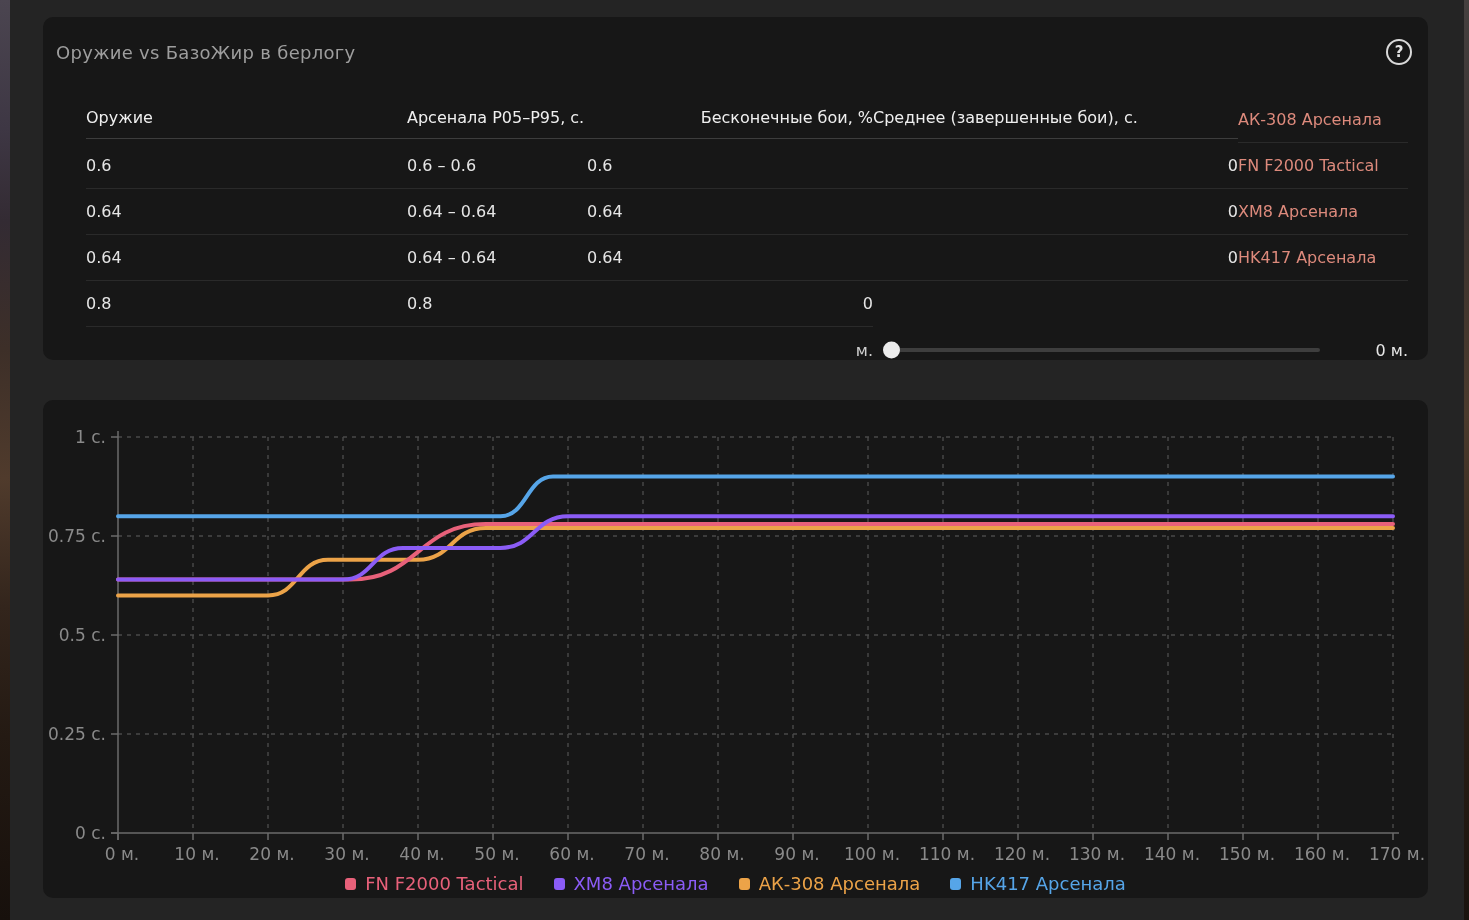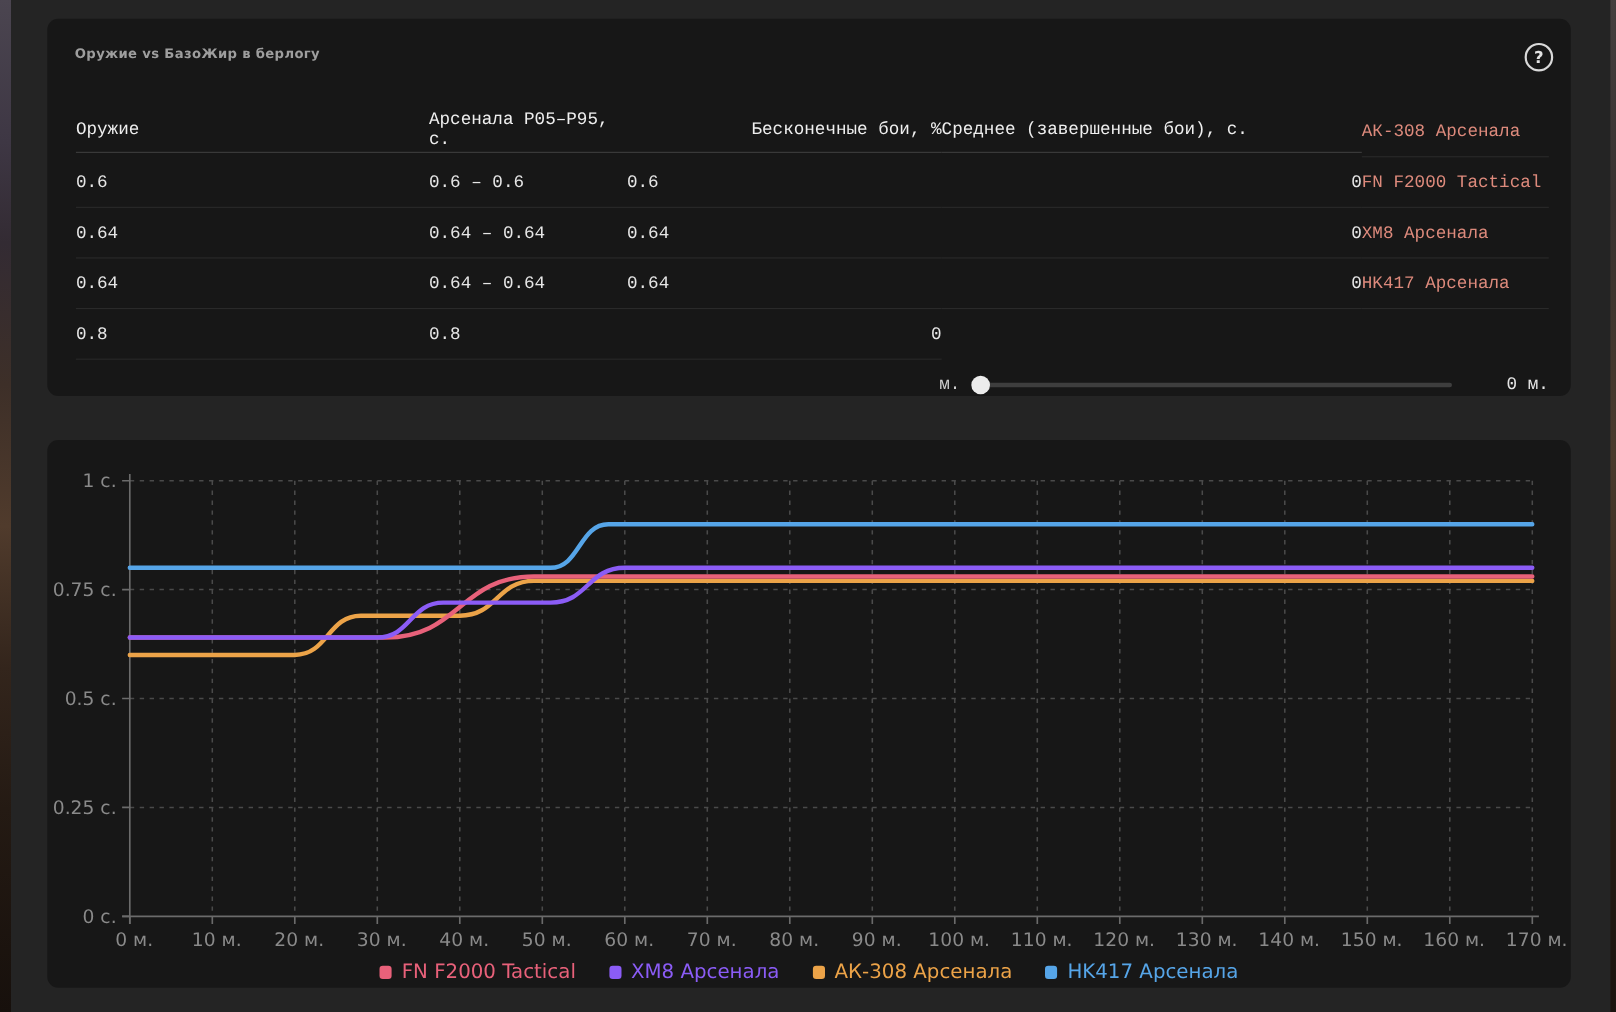--- a/index.html
+++ b/index.html
@@ -8,27 +8,27 @@
   .bg-strip { position:absolute; top:0; height:920px; }
   .bg-strip.left { left:0; width:10px;
     background:linear-gradient(180deg,#4b4550 0%,#3e3744 14%,#332b33 24%,#3d2f28 38%,#503b2c 52%,#33251c 66%,#241a13 80%,#17100c 100%); }
   .bg-strip.right { right:0; width:5px;
     background:linear-gradient(180deg,#45403f 0%,#38312f 20%,#4a3a2c 45%,#2e2218 70%,#1a130e 100%); }
 
   .panel { position:absolute; left:43px; width:1385px; background:#171717; border-radius:10px; }
   .panel.table-panel { top:17px; height:343px; }
   .panel.chart-panel { top:400px; height:498px; }
 
-  .panel-title { position:absolute; left:25px; top:25px; font-size:12px; color:#9e9e9e; letter-spacing:.3px;font-weight:bold; }
+  .panel-title { position:absolute; left:13px; top:25px; font-size:18px; color:#9e9e9e; letter-spacing:.3px; }
   .help-btn { position:absolute; right:16px; top:22px; width:26px; height:26px; border-radius:50%;
     border:2px solid #d9d9d9; color:#e3e3e3; display:flex; align-items:center; justify-content:center;
     font-size:15px; font-weight:bold; cursor:pointer; background:transparent; }
 
-  .stats-grid { position:absolute; left:26px; right:20px; top:80px;
-    display:grid; grid-template-columns:321px 180px 286px 1fr 170px;font-family:Liberation Mono, monospace; }
+  .stats-grid { position:absolute; left:43px; right:20px; top:80px;
+    display:grid; grid-template-columns:321px 180px 286px 1fr 170px; }
   .cell { display:flex; align-items:center; font-size:16px; color:#e6e6e6; }
   .cell.head { height:42px; color:#efefef; font-weight:500; border-bottom:1px solid #3d3d3d; }
   .cell.body { height:46px; border-bottom:1px solid #2a2a2a; }
   .cell.right { justify-content:flex-end; text-align:right; }
   .weapon-link { color:#dd8a7c; cursor:pointer; }
   .sort-arrow { margin-left:6px; font-size:13px; color:#d2d2d2; }
 
   .slider-row { grid-column:1 / -1; height:46px; display:flex; align-items:center; justify-content:flex-end; }
   .slider-label { font-size:16px; color:#cfcfcf; margin-right:14px; }
   .slider-track { position:relative; width:433px; height:4px; border-radius:2px; background:#3e3e3e; cursor:pointer; }

